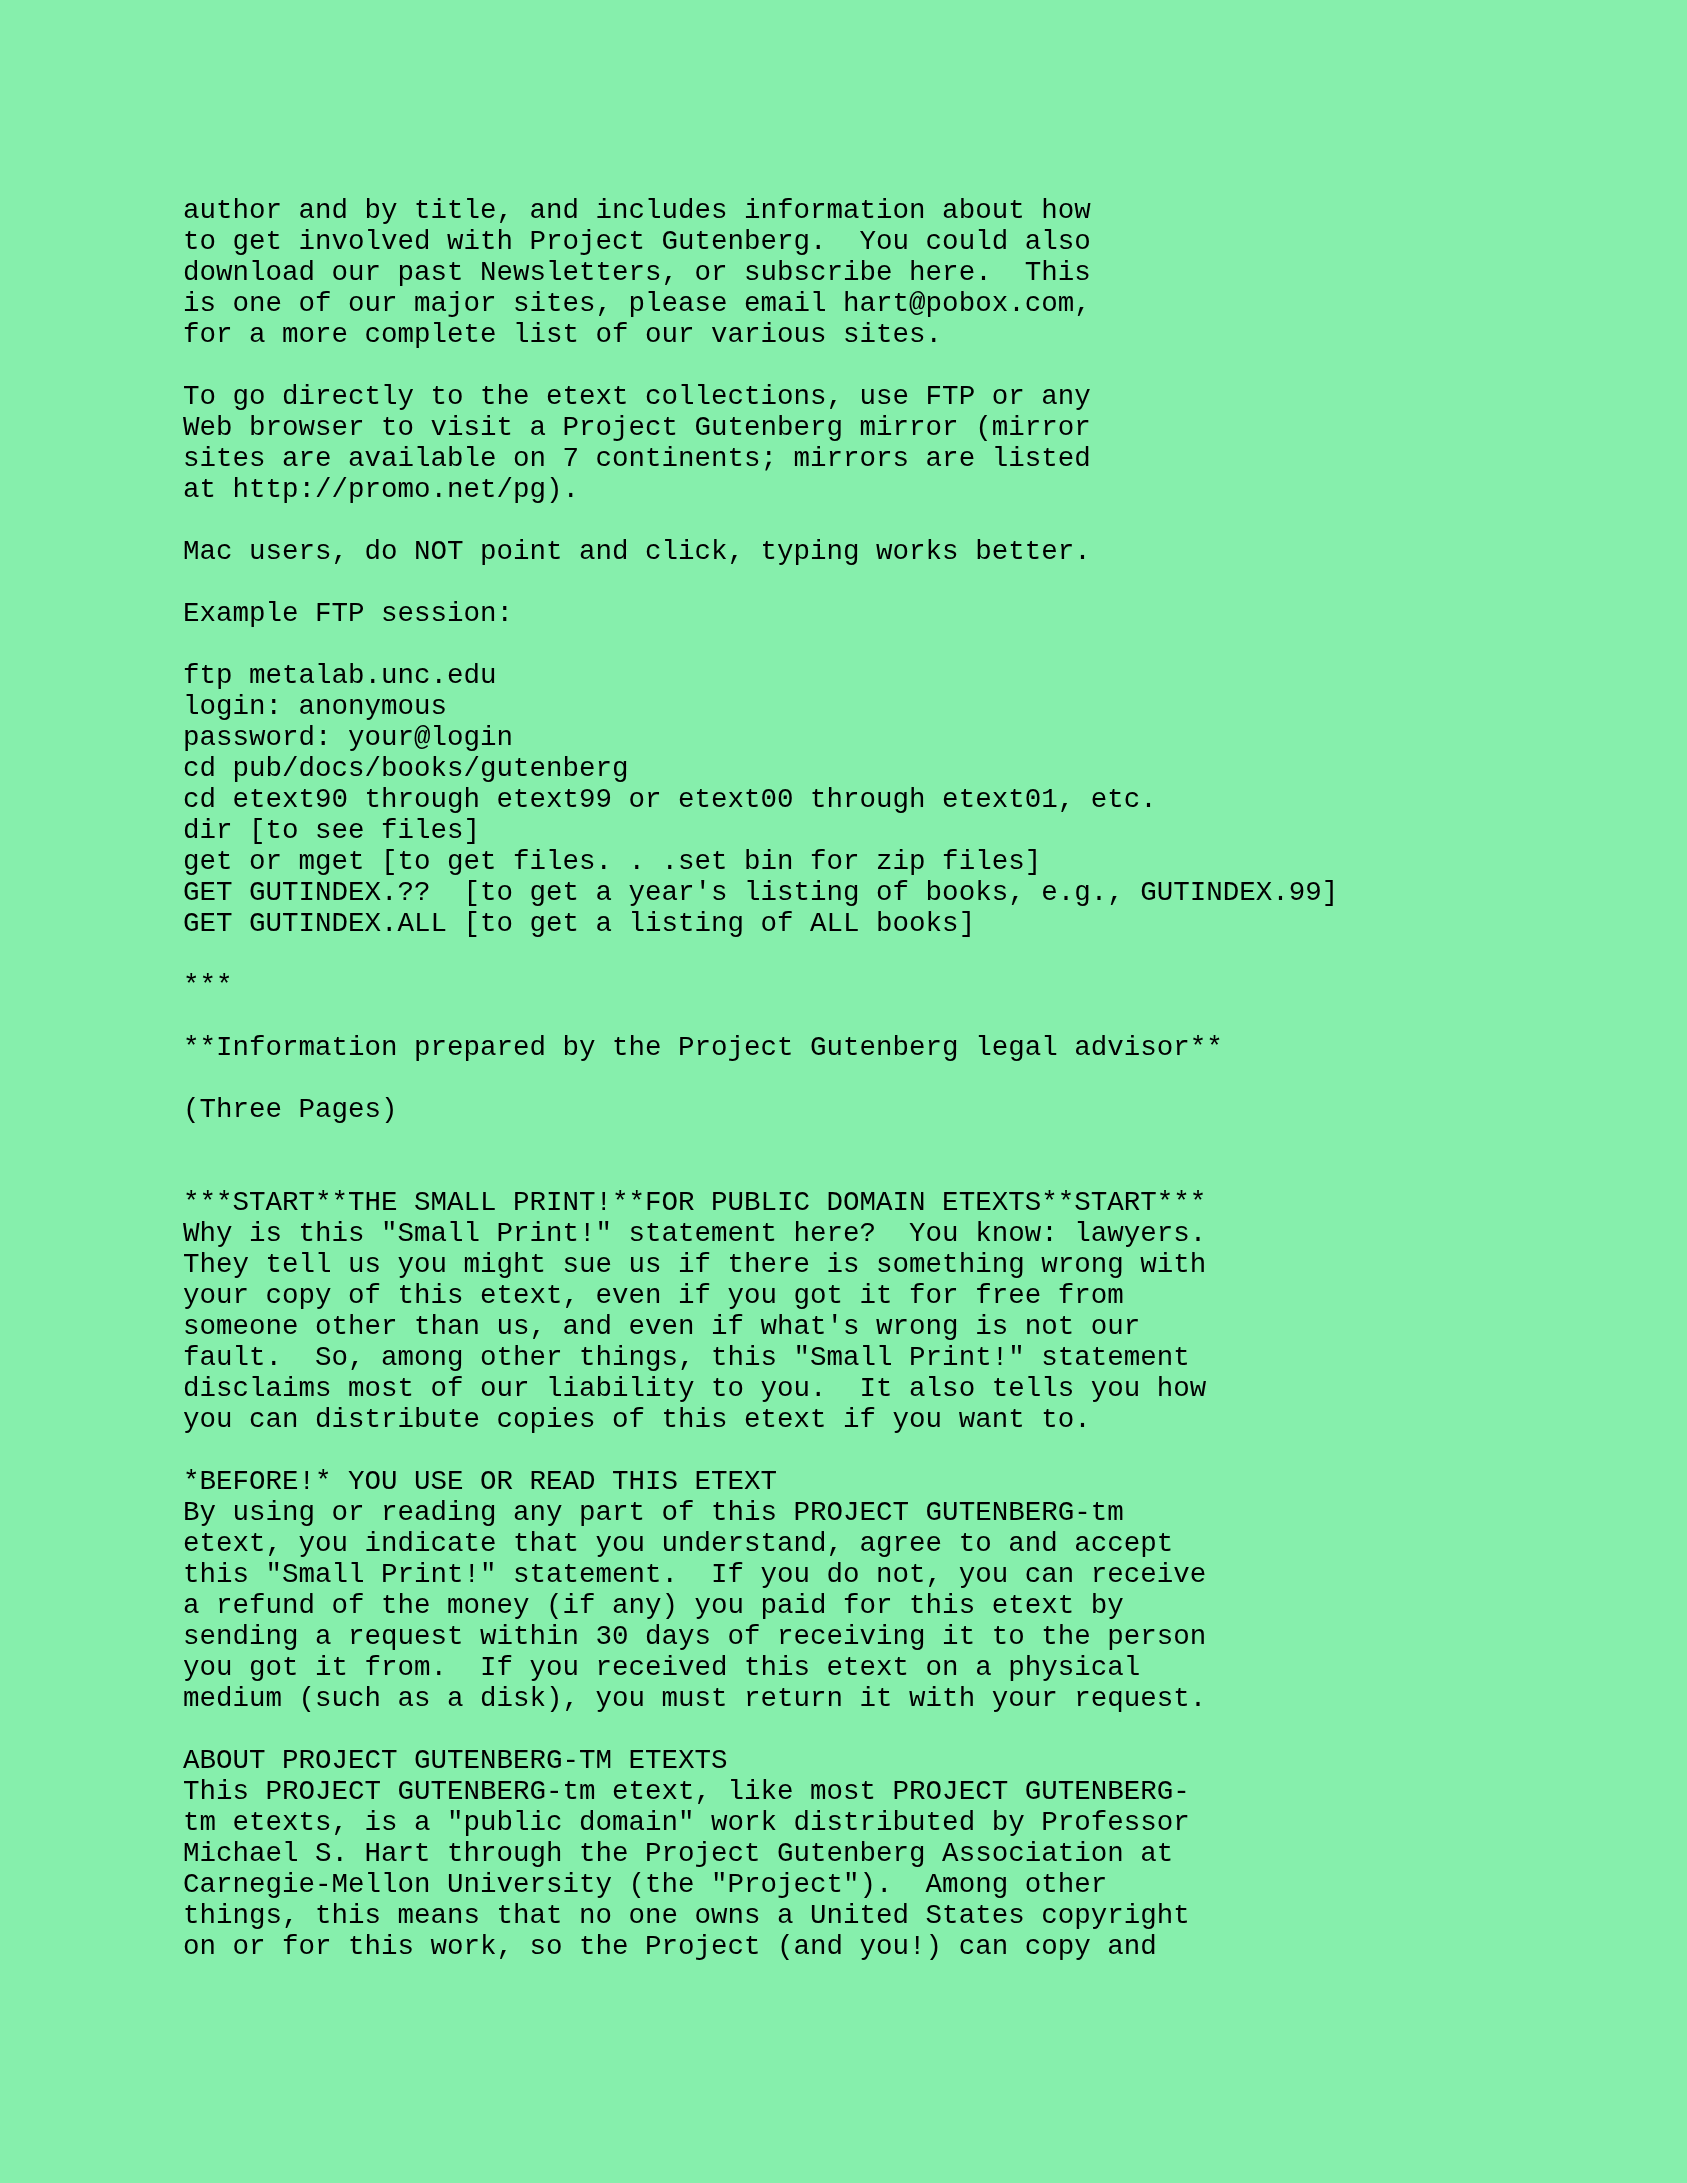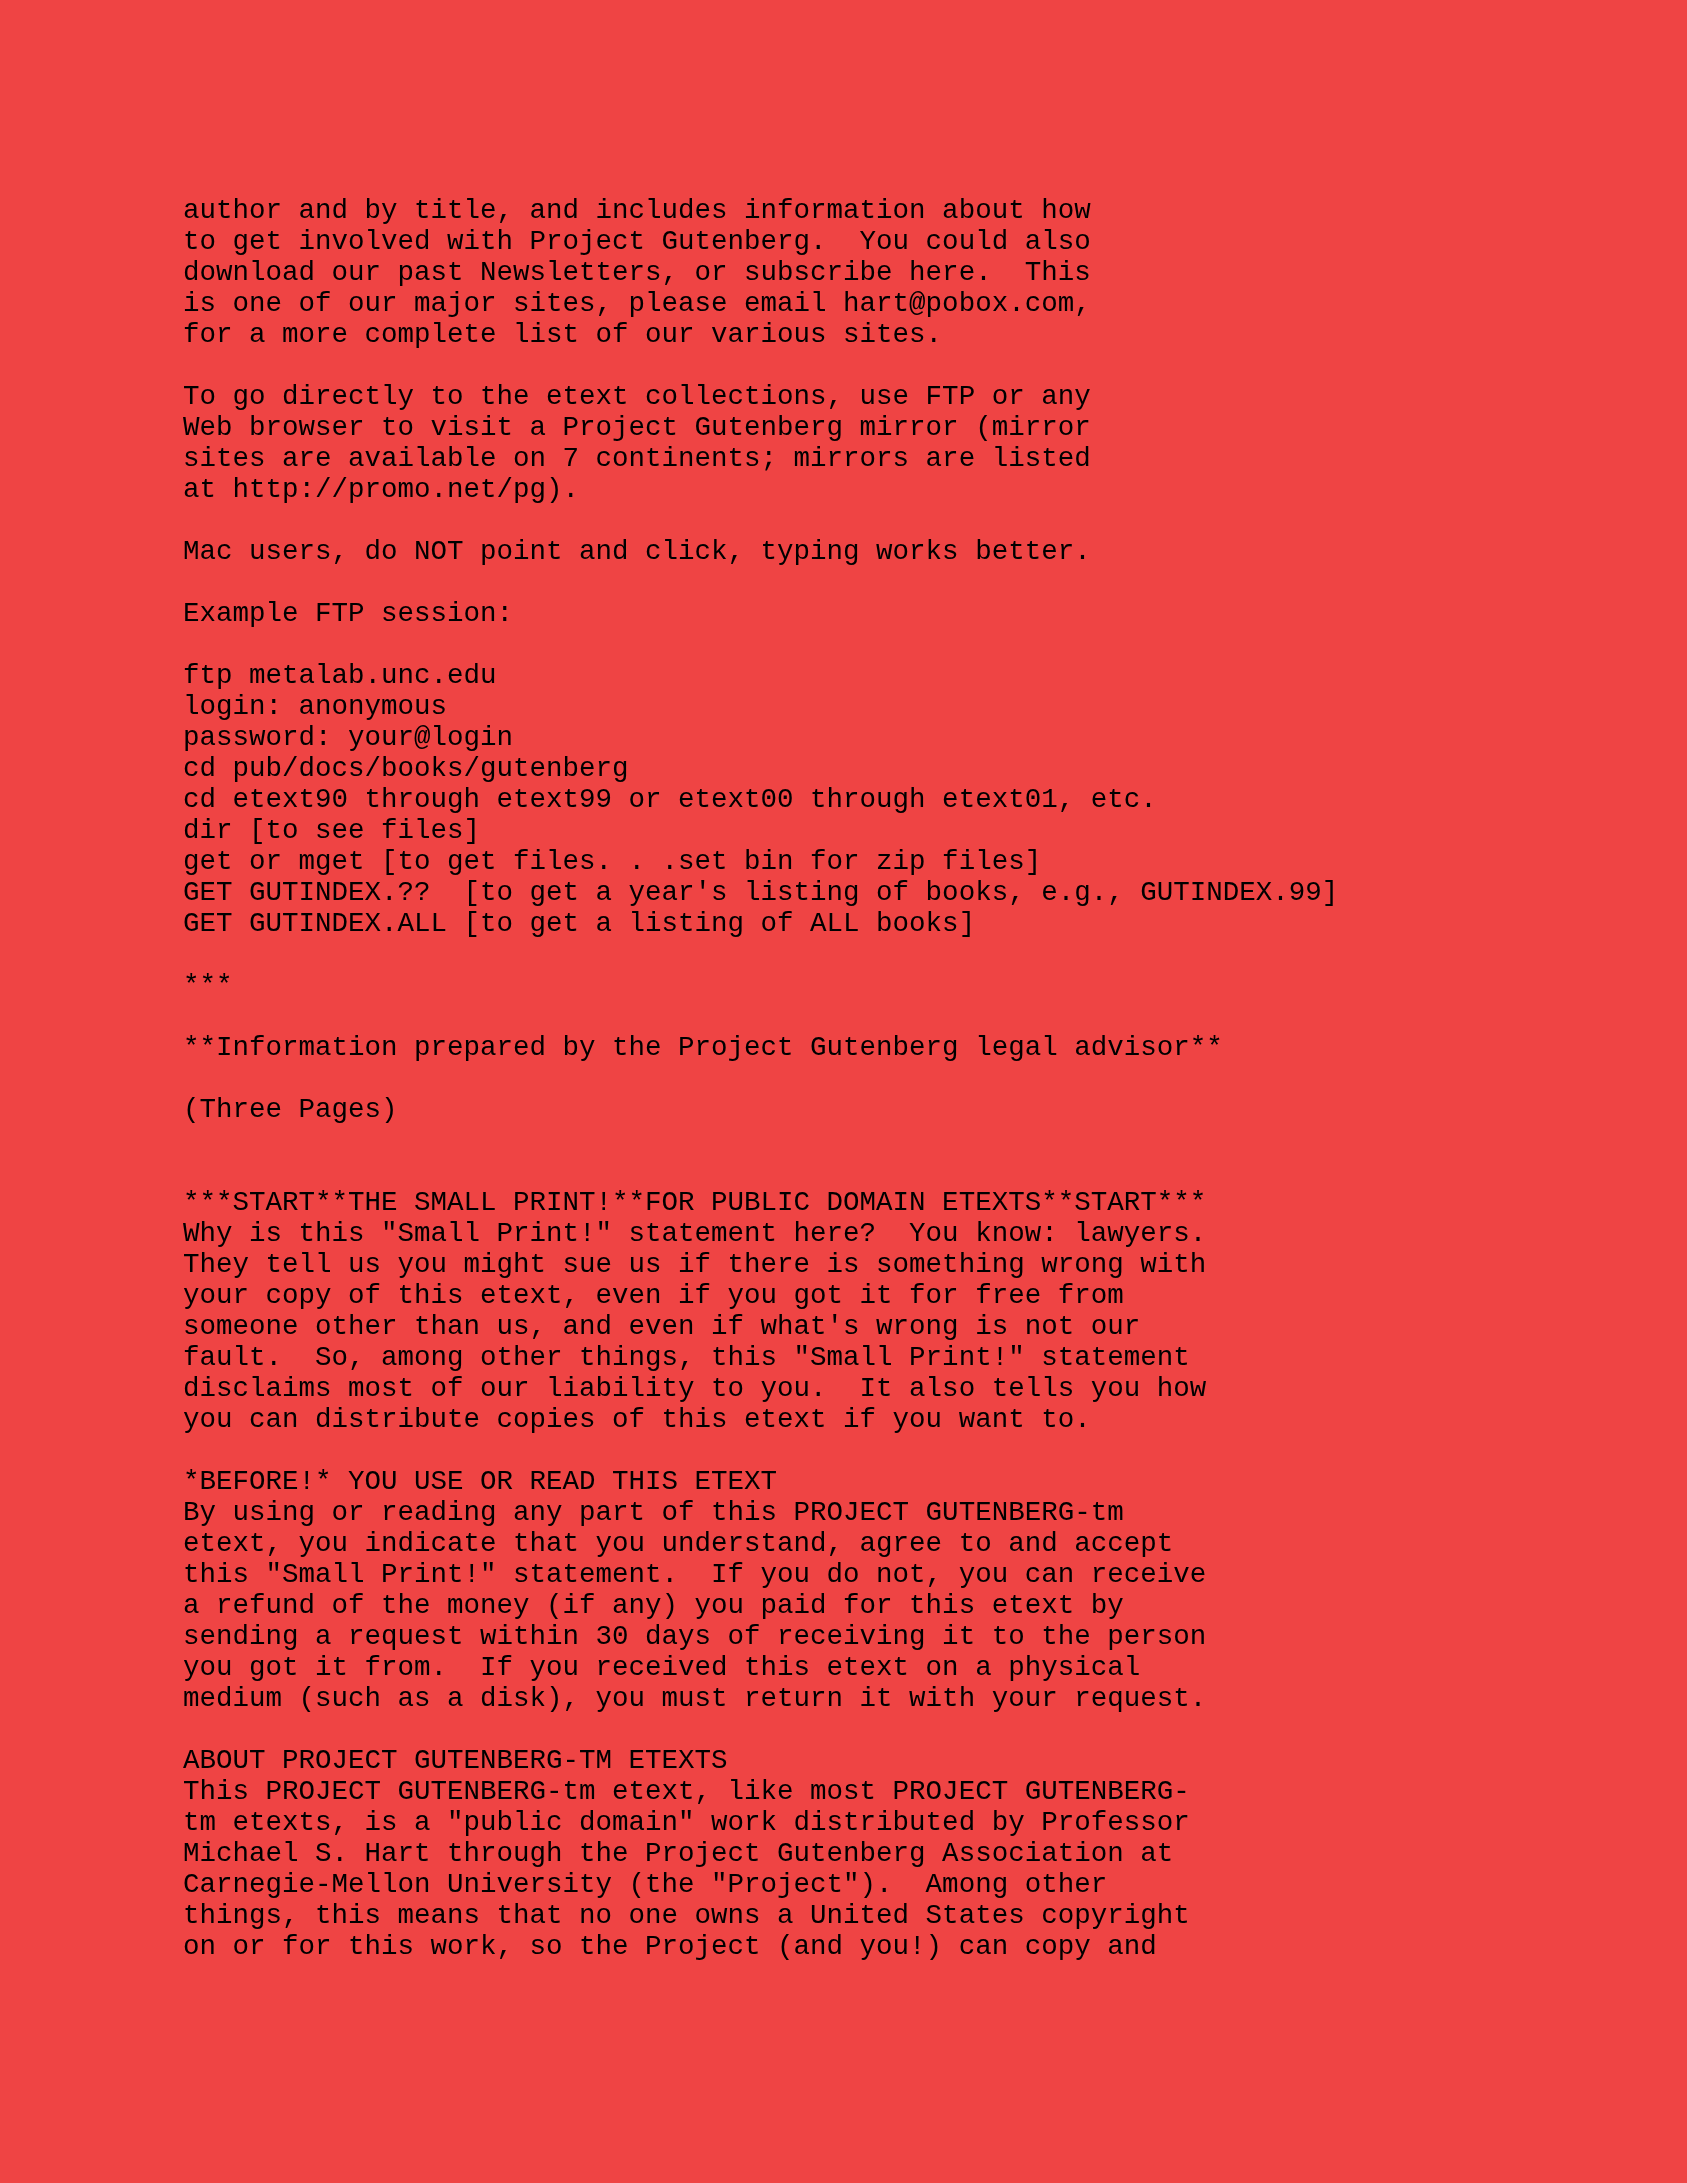--- a/index.html
+++ b/index.html
@@ -13,21 +13,21 @@
     position: relative;
     overflow: hidden;
     font-family: "Liberation Mono", "DejaVu Sans Mono", monospace;
   }
   .page {
     position: absolute;
     left: 0;
     top: 0;
     width: 1687px;
     height: 2183px;
-    background: #ef4444;
+    background: #86efac;
   }
   .doc-text {
     position: absolute;
     left: 183px;
     top: 195px;
     margin: 0;
     padding: 0;
     font-family: "Liberation Mono", "DejaVu Sans Mono", monospace;
     font-size: 27.5px;
     line-height: 31px;

